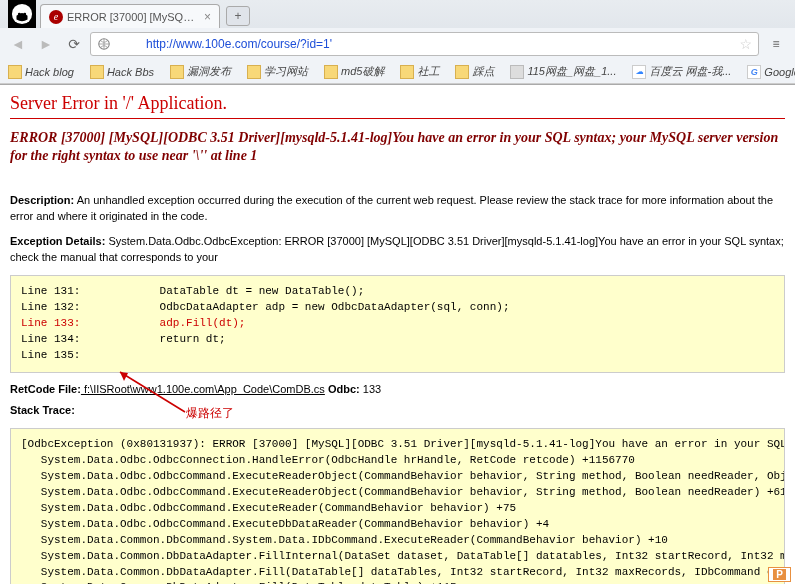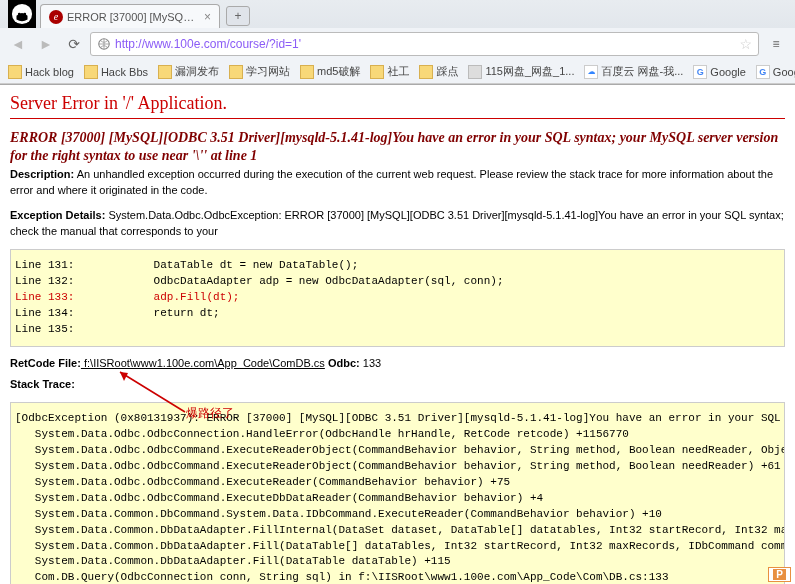--- a/index.html
+++ b/index.html
@@ -13,38 +13,38 @@
 .tab-favicon { width: 14px; height: 14px; margin-right: 4px; background: #a00; border-radius: 50%; display: flex; align-items: center; justify-content: center; color: #fff; font-size: 10px; font-family: Georgia, serif; font-style: italic; }
 .tab-title { white-space: nowrap; overflow: hidden; text-overflow: ellipsis; flex: 1; }
 .tab-close { margin-left: 6px; color: #888; font-size: 12px; cursor: pointer; }
 .new-tab { width: 24px; height: 20px; background: #e0e4ea; border: 1px solid #aaa; border-radius: 3px; margin-left: 6px; display: flex; align-items: center; justify-content: center; font-size: 12px; color: #666; cursor: pointer; margin-bottom: 2px; }
 
 .nav-bar { display: flex; align-items: center; padding: 4px 6px; gap: 4px; background: #f0f3f7; }
 .nav-btn { width: 24px; height: 22px; display: flex; align-items: center; justify-content: center; color: #666; font-size: 14px; cursor: pointer; border-radius: 2px; }
 .nav-btn.disabled { color: #bbb; }
 .url-bar { flex: 1; display: flex; align-items: center; background: #fff; border: 1px solid #bbb; border-radius: 3px; height: 24px; padding: 0 6px; }
 .url-globe { width: 14px; height: 14px; margin-right: 4px; color: #888; }
-.url-text { font-size: 12px; color: #8b5cf6; flex: 1; }
+.url-text { font-size: 12px; color: #1d4ed8; flex: 1; margin-left: 31px; }
 .url-star { color: #ccc; font-size: 14px; }
 .menu-btn { width: 26px; height: 22px; display: flex; align-items: center; justify-content: center; color: #666; cursor: pointer; }
 
-.bookmarks { display: flex; align-items: center; padding: 4px 8px; gap: 10px; background: #f0f3f7; border-bottom: 1px solid #ccc; font-size: 11px; overflow: hidden; }
+.bookmarks { display: flex; align-items: center; padding: 4px 8px; gap: 16px; background: #f0f3f7; border-bottom: 1px solid #ccc; font-size: 11px; overflow: hidden; font-style: italic; }
 .bm { display: flex; align-items: center; gap: 3px; color: #444; cursor: pointer; white-space: nowrap; }
 .bm-icon { width: 14px; height: 14px; background: #ddd; border: 1px solid #bbb; }
 .bm-icon.folder { background: #f8d878; border-color: #d8b050; }
 .bm-icon.g { background: #fff; border: 1px solid #ccc; display: flex; align-items: center; justify-content: center; font-size: 9px; font-weight: bold; }
 .bm-icon.baidu { background: #fff; border: 1px solid #ccc; color: #3385ff; display:flex; align-items:center; justify-content:center; font-size:8px; }
 
 .content { padding: 8px 10px; font-family: Verdana, Arial, sans-serif; position: relative; }
 .err-header { font-family: Verdana; font-size: 18px; color: #c00; font-weight: normal; margin-bottom: 2px; }
 hr.red { border: none; border-top: 1px solid #c00; margin: 4px 0 10px 0; }
-.err-title { font-family: Verdana; font-size: 14px; color: #800000; font-style: italic; font-weight: bold; margin-bottom: 2px; line-height: 1.3; }
+.err-title { font-family: Verdana; font-size: 14px; color: #800000; font-style: italic; font-weight: bold; margin-bottom: 28px; line-height: 1.3; }
 .desc-row { font-size: 11px; margin-bottom: 10px; line-height: 1.4; }
 .desc-row b { font-weight: bold; }
-.code-block { background: #ffffcc; border: 1px solid #ccc; padding: 8px 4px; font-family: Consolas, "Courier New", monospace; font-size: 11px; color: #000; white-space: pre; overflow: hidden; margin: 6px 0 10px 0; line-height: 1.45; }
+.code-block { background: #ffffcc; border: 1px solid #ccc; padding: 8px 10px; font-family: Consolas, "Courier New", monospace; font-size: 11px; color: #000; white-space: pre; overflow: hidden; margin: 6px 0 10px 0; line-height: 1.45; }
 .code-block .hl { color: #c00; }
 .sf-row { font-size: 11px; margin: 8px 0; }
 .src-path { color: #000; text-decoration: underline; }
 .arrow-svg { position: absolute; pointer-events: none; }
 .anno { position: absolute; color: #c00; font-size: 12px; font-family: SimSun, sans-serif; }
 
 .footer-link { position: absolute; bottom: 2px; right: 4px; background: #fff; border: 1px solid #e89040; padding: 1px 4px; font-size: 11px; display: flex; align-items: center; gap: 3px; }
 .footer-link .p { background: #e89040; color: #fff; font-weight: bold; padding: 0 3px; font-size: 10px; }
 .footer-link a { color: #347; text-decoration: none; }
 </style>

